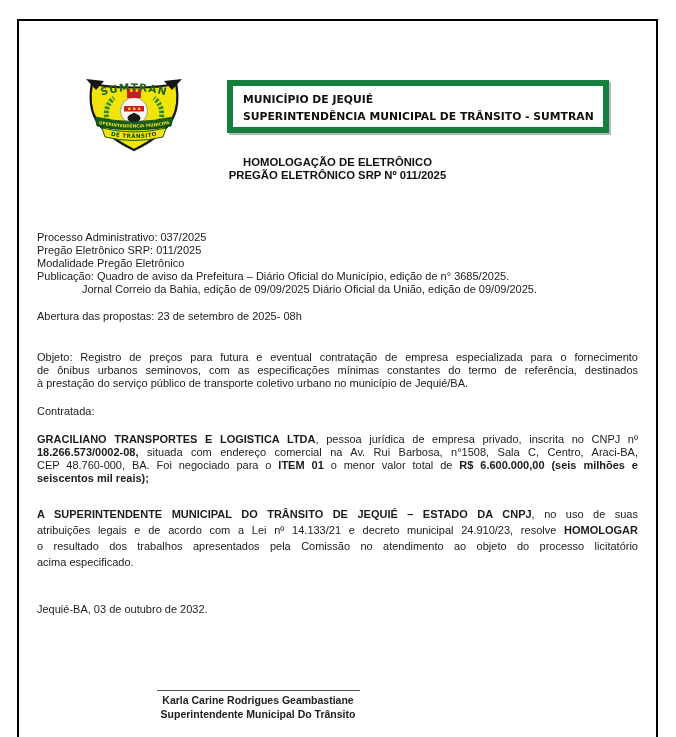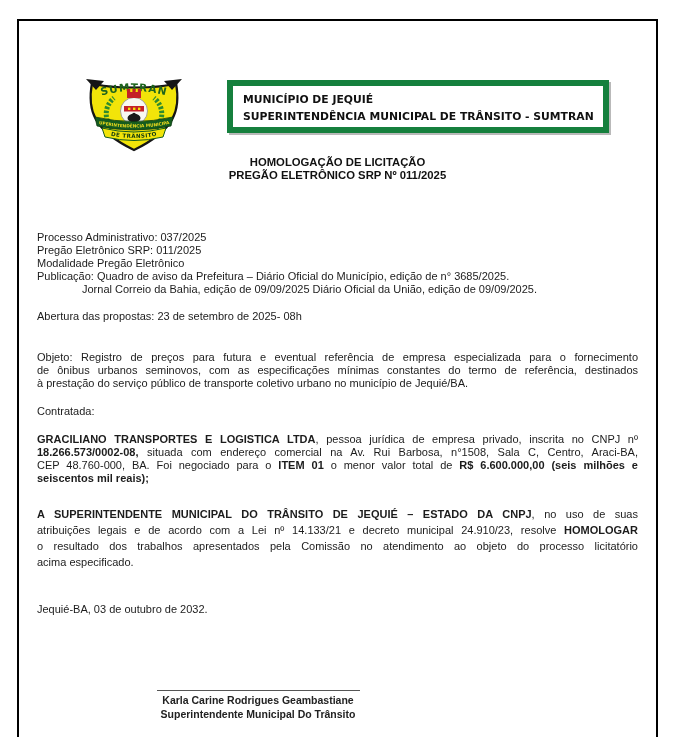--- a/index.html
+++ b/index.html
@@ -140,36 +140,36 @@
       </text>
     </svg>
   </div>
 
   <div class="hbox">
     <div class="hbox-line">MUNICÍPIO DE JEQUIÉ</div>
     <div class="hbox-line">SUPERINTENDÊNCIA MUNICIPAL DE TRÂNSITO - SUMTRAN</div>
   </div>
 
   <div class="doc-title">
-    <div>HOMOLOGAÇÃO DE LICITAÇÃO</div>
+    <div>HOMOLOGAÇÃO DE ELETRÔNICO</div>
     <div>PREGÃO ELETRÔNICO SRP Nº 011/2025</div>
   </div>
 
   <div class="meta txt">
     <div class="line">Processo Administrativo: 037/2025</div>
     <div class="line">Pregão Eletrônico SRP: 011/2025</div>
     <div class="line">Modalidade Pregão Eletrônico</div>
     <div class="line">Publicação: Quadro de aviso da Prefeitura – Diário Oficial do Município, edição de n° 3685/2025.</div>
     <div class="line indent">Jornal Correio da Bahia, edição de 09/09/2025 Diário Oficial da União, edição de 09/09/2025.</div>
   </div>
 
   <div class="abertura txt line">Abertura das propostas: 23 de setembro de 2025- 08h</div>
 
   <div class="objeto txt">
-    <div class="jline">Objeto: Registro de preços para futura e eventual referência de empresa especializada para o fornecimento</div>
+    <div class="jline">Objeto: Registro de preços para futura e eventual contratação de empresa especializada para o fornecimento</div>
     <div class="jline">de ônibus urbanos seminovos, com as especificações mínimas constantes do termo de referência, destinados</div>
     <div class="line">à prestação do serviço público de transporte coletivo urbano no município de Jequié/BA.</div>
   </div>
 
   <div class="contratada-label txt line">Contratada:</div>
 
   <div class="contratada txt">
     <div class="jline"><span class="b">GRACILIANO TRANSPORTES E LOGISTICA LTDA</span><span>, pessoa jurídica de empresa privado, inscrita no CNPJ nº</span></div>
     <div class="jline"><span class="b">18.266.573/0002-08,</span><span> situada com endereço comercial na Av. Rui Barbosa, n°1508, Sala C, Centro, Araci-BA,</span></div>
     <div class="jline"><span>CEP 48.760-000, BA. Foi negociado para o </span><span class="b">ITEM 01</span><span> o menor valor total de </span><span class="b">R$ 6.600.000,00 (seis milhões e</span></div>

